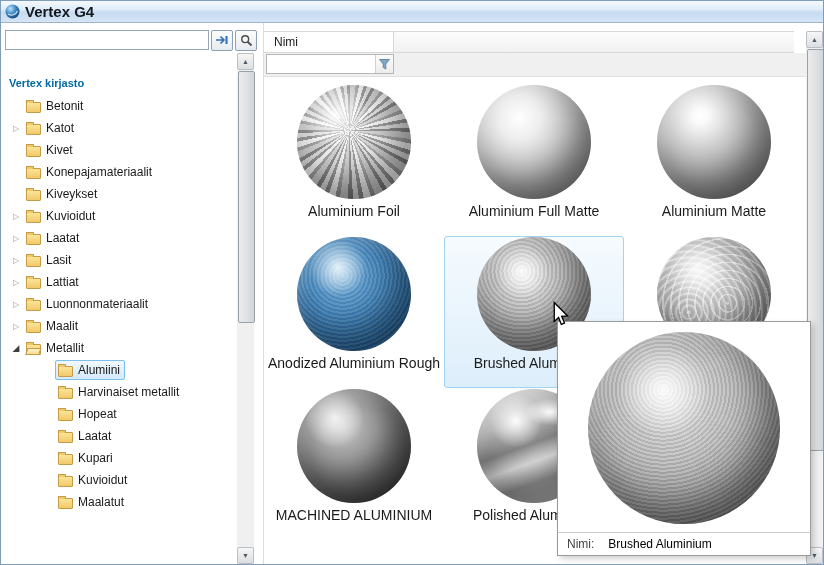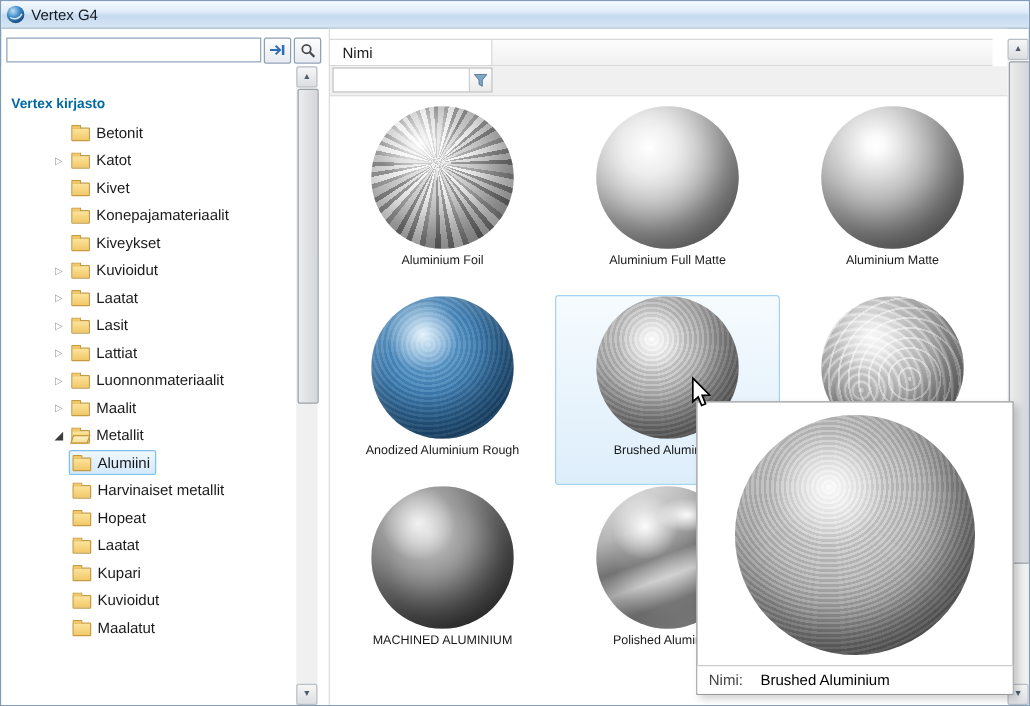--- a/index.html
+++ b/index.html
@@ -3,33 +3,33 @@
 <meta charset="utf-8">
 <style>
   html,body{margin:0;padding:0;}
   body{font-family:"Liberation Sans","DejaVu Sans",sans-serif;font-size:12px;color:#1a1a1a;}
   .window{position:relative;width:824px;height:565px;background:#ffffff;overflow:hidden;border:1px solid #7f9cb8;box-sizing:border-box;}
 
   
   .titlebar{position:absolute;left:0;top:0;right:0;height:22px;
     background:linear-gradient(#f4f9fd 0%,#dfecf9 40%,#c6daf0 55%,#d6e5f4 100%);
     border-bottom:1px solid #9db4cc;display:flex;align-items:center;padding-left:4px;gap:5px;box-sizing:border-box;}
-  .titlebar .title{font-size:12px;color:#14181d;}
+  .titlebar .title{font-size:15px;color:#14181d;font-weight:bold;}
 
   
   .toolbar{position:absolute;left:4px;top:28px;height:22px;display:flex;align-items:center;gap:2px;}
   .search-input{width:196px;height:18px;border:1px solid #92a7bd;font-size:12px;padding:0 3px;font-family:inherit;}
   .tb-btn{width:22px;height:21px;border:1px solid #8da0b5;border-radius:2px;
     background:linear-gradient(#fdfdfd,#e7ebf0);display:flex;align-items:center;justify-content:center;padding:0;cursor:default;}
 
   
   .sidebar{position:absolute;left:0;top:52px;width:236px;bottom:0;background:#fff;overflow:hidden;}
   .tree-heading{padding:24px 0 6px 8px;font-size:11px;font-weight:bold;color:#0369a1;}
   .tree-item{height:22px;display:flex;align-items:center;}
-  .tree-item.lvl0{padding-left:39px;}
+  .tree-item.lvl0{padding-left:8px;}
   .tree-item.lvl1{padding-left:40px;}
   .expander{width:14px;font-size:8px;color:#9a9a9a;text-align:center;flex:none;}
   .expander.open{color:#3c3c3c;font-size:9px;}
   .row-body{display:inline-flex;align-items:center;padding:2px 4px 2px 2px;border:1px solid transparent;border-radius:2px;}
   .row-body.selected{background:linear-gradient(#f0f8fe,#d3e9fb);border-color:#7fc0ea;}
   .folder{width:15px;height:11px;position:relative;flex:none;margin-right:5px;margin-top:2px;
     background:linear-gradient(#fce49a,#f2c869);border:1px solid #c59c44;border-radius:1px;box-sizing:border-box;}
   .folder::before{content:"";position:absolute;top:-3px;left:-1px;width:6px;height:2px;
     background:#f2c869;border:1px solid #c59c44;border-bottom:none;border-radius:1px 1px 0 0;}
   .folder.open::after{content:"";position:absolute;left:-2px;bottom:-1px;width:14px;height:7px;
@@ -57,21 +57,21 @@
   .filter-row{position:absolute;left:0;top:30px;right:0;height:24px;background:#f0f0f0;border-bottom:1px solid #e0e0e0;display:flex;box-sizing:border-box;}
   .filter-box{width:128px;height:20px;margin:1px 0 0 2px;display:flex;border:1px solid #b6b6b6;background:#fff;box-sizing:border-box;}
   .filter-input{flex:1;border:none;outline:none;font-size:12px;padding:0 3px;min-width:0;font-family:inherit;}
   .filter-btn{width:18px;border:none;border-left:1px solid #d0d0d0;background:linear-gradient(#fdfdfd,#ececec);display:flex;align-items:center;justify-content:center;padding:0;}
 
   
   .grid{position:absolute;left:0;top:54px;right:0;bottom:0;display:grid;
     grid-template-columns:repeat(3,180px);grid-auto-rows:152px;padding-top:7px;overflow:hidden;}
   .cell{display:flex;flex-direction:column;align-items:center;border:1px solid transparent;border-radius:3px;box-sizing:border-box;padding-top:0;}
   .cell.selected{background:linear-gradient(#f6fbfe,#ddeefb);border-color:#a3d3f0;}
-  .mat-label{margin-top:4px;font-size:10px;white-space:nowrap;}
+  .mat-label{margin-top:4px;font-size:14px;white-space:nowrap;}
 
   
   .sphere{border-radius:50%;position:relative;flex:none;}
   .cell .sphere{width:114px;height:114px;}
   .preview .sphere{width:192px;height:192px;}
   .sphere::after{content:"";position:absolute;inset:0;border-radius:50%;
     box-shadow:inset -14px -20px 30px rgba(0,0,0,.35), inset 5px 7px 12px rgba(255,255,255,.18);}
   .sphere.foil{background:
     radial-gradient(circle at 34% 26%, rgba(255,255,255,.95) 0%, rgba(255,255,255,0) 30%),
     repeating-conic-gradient(from 12deg at 46% 40%, rgba(250,250,250,.8) 0deg 6deg, rgba(120,120,120,.55) 6deg 10deg, rgba(232,232,232,.7) 10deg 15deg, rgba(90,90,90,.5) 15deg 19deg, rgba(214,214,214,.65) 19deg 26deg, rgba(140,140,140,.5) 26deg 30deg),

